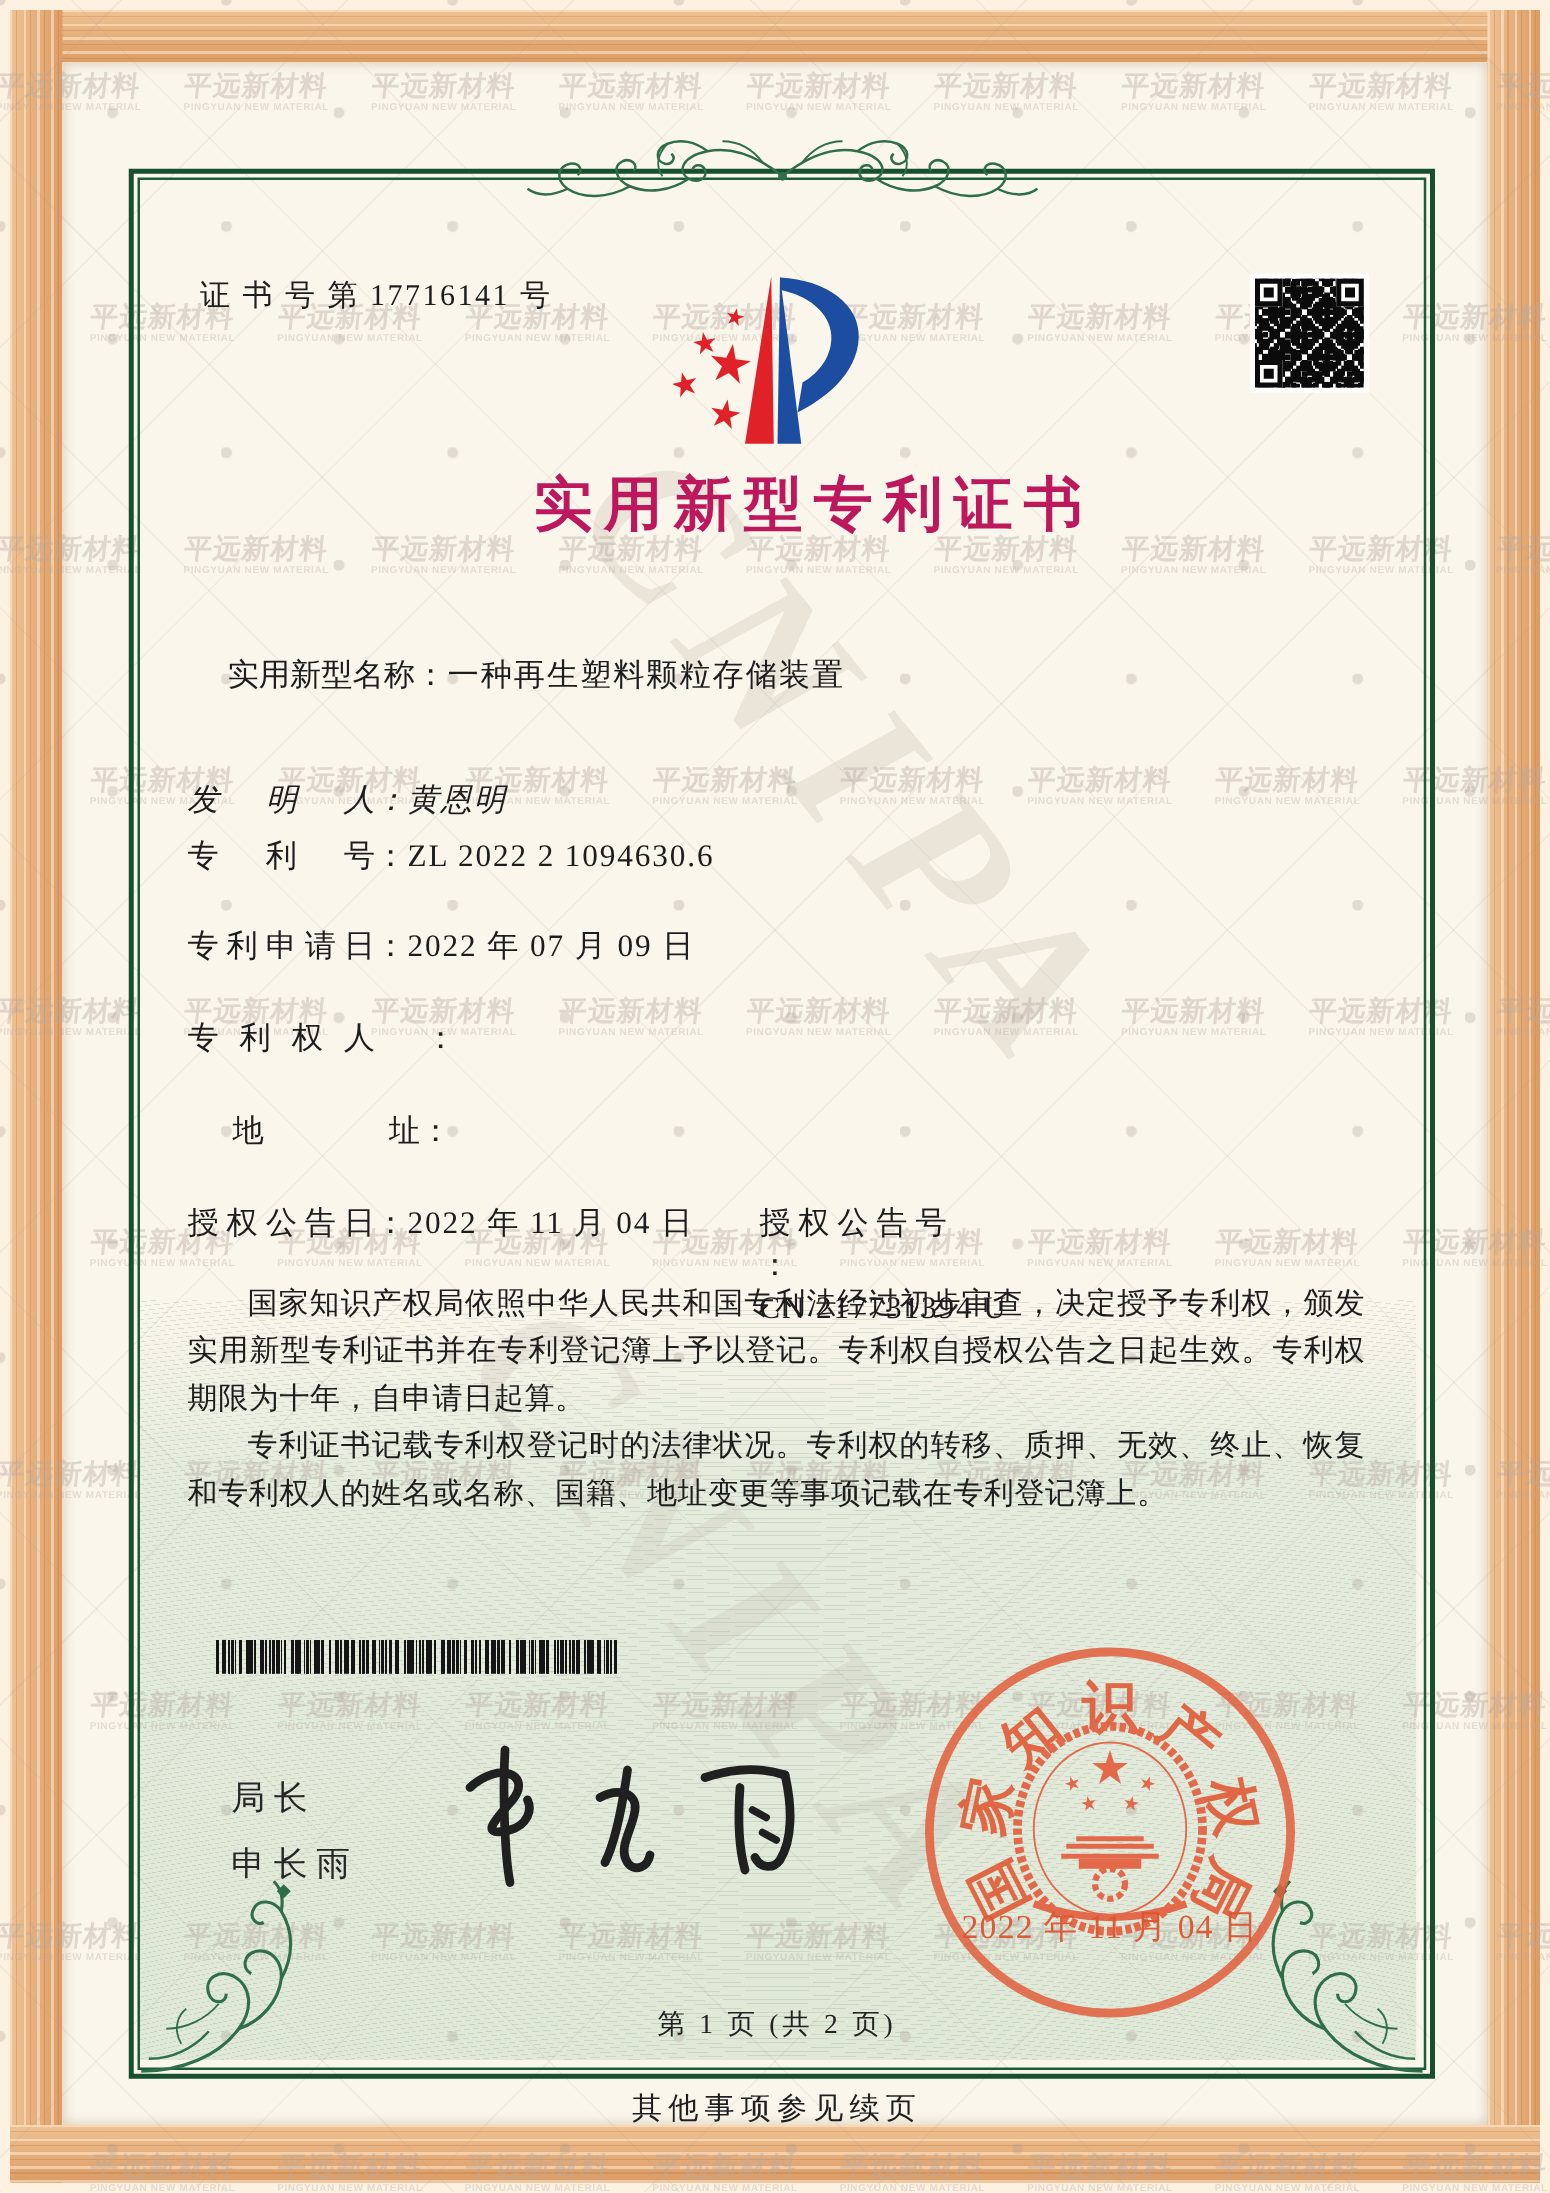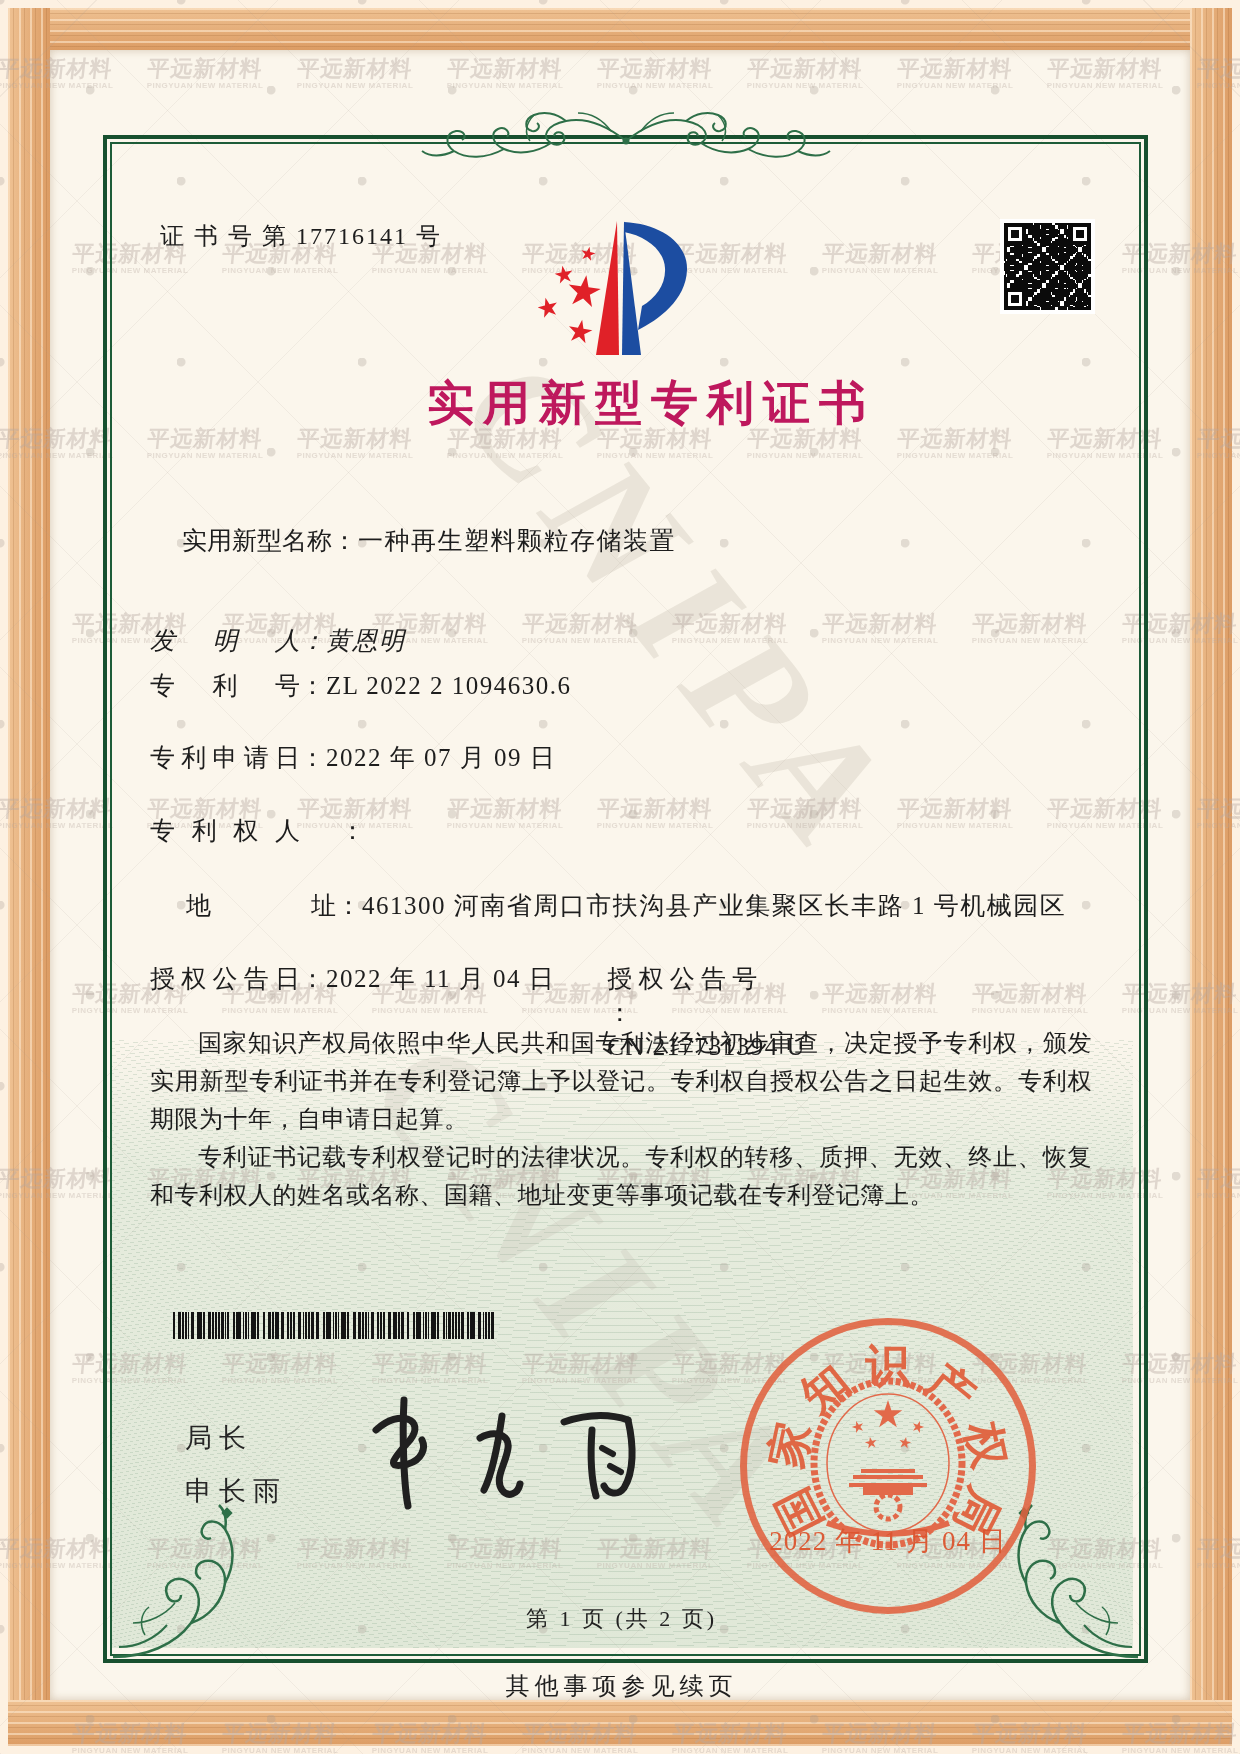--- a/index.html
+++ b/index.html
@@ -569,21 +569,20 @@
       <span class="fcolon">：</span>
       <span class="fvalue">2022 年 07 月 09 日</span>
   </div>
   <div class="z field row5">
     <span class="flabel">专利权人</span>
       <span class="fcolon">：</span>
   </div>
   <div class="z field row6">
     <span class="flabel">地址</span>
       <span class="fcolon">：</span>
-      <span class="fvalue">461300  河南省周口市扶沟县产业集聚区长丰路 1 号机械园区</span>
   </div>
 
   <div class="z grant-row">
     <div class="field">
       <span class="flabel">授权公告日</span>
         <span class="fcolon">：</span>
         <span class="fvalue">2022 年 11 月 04 日</span>
     </div>
     <div class="field f2">
       <span class="flabel">授权公告号</span>

